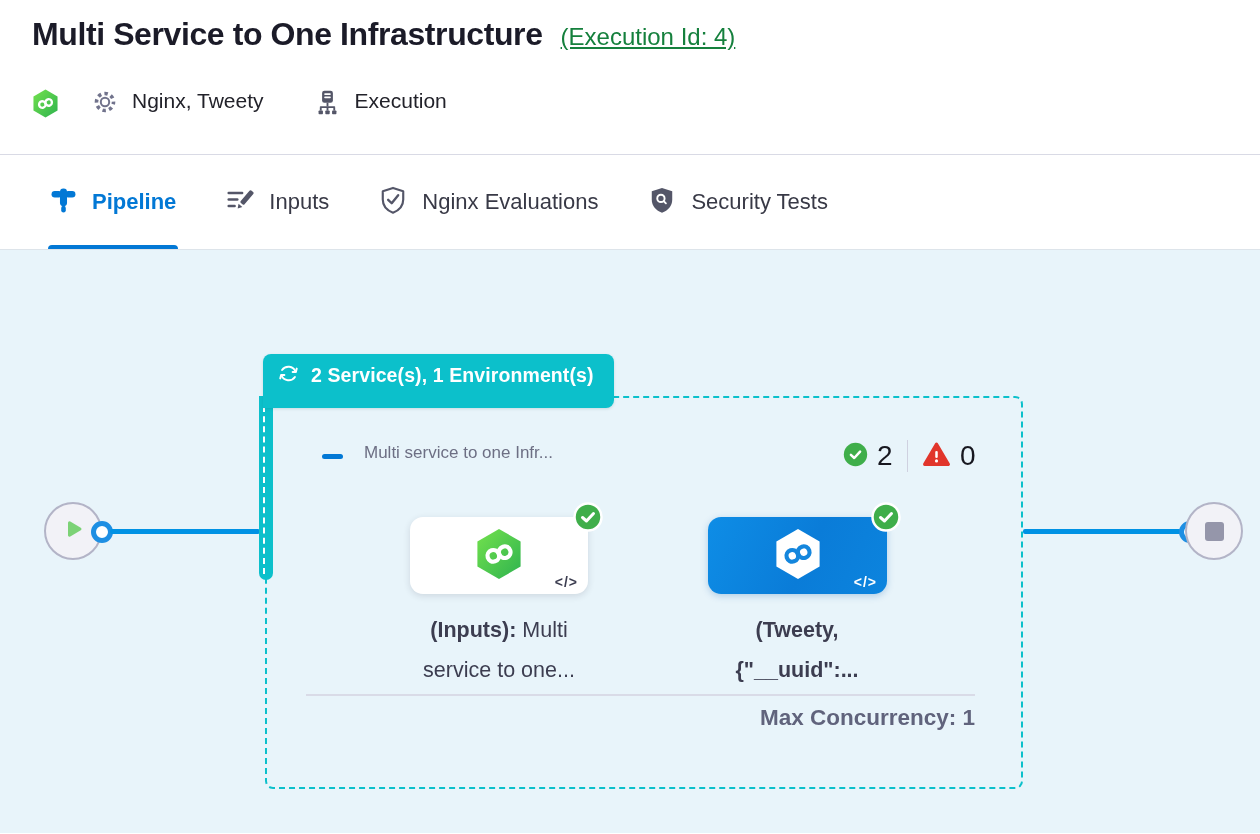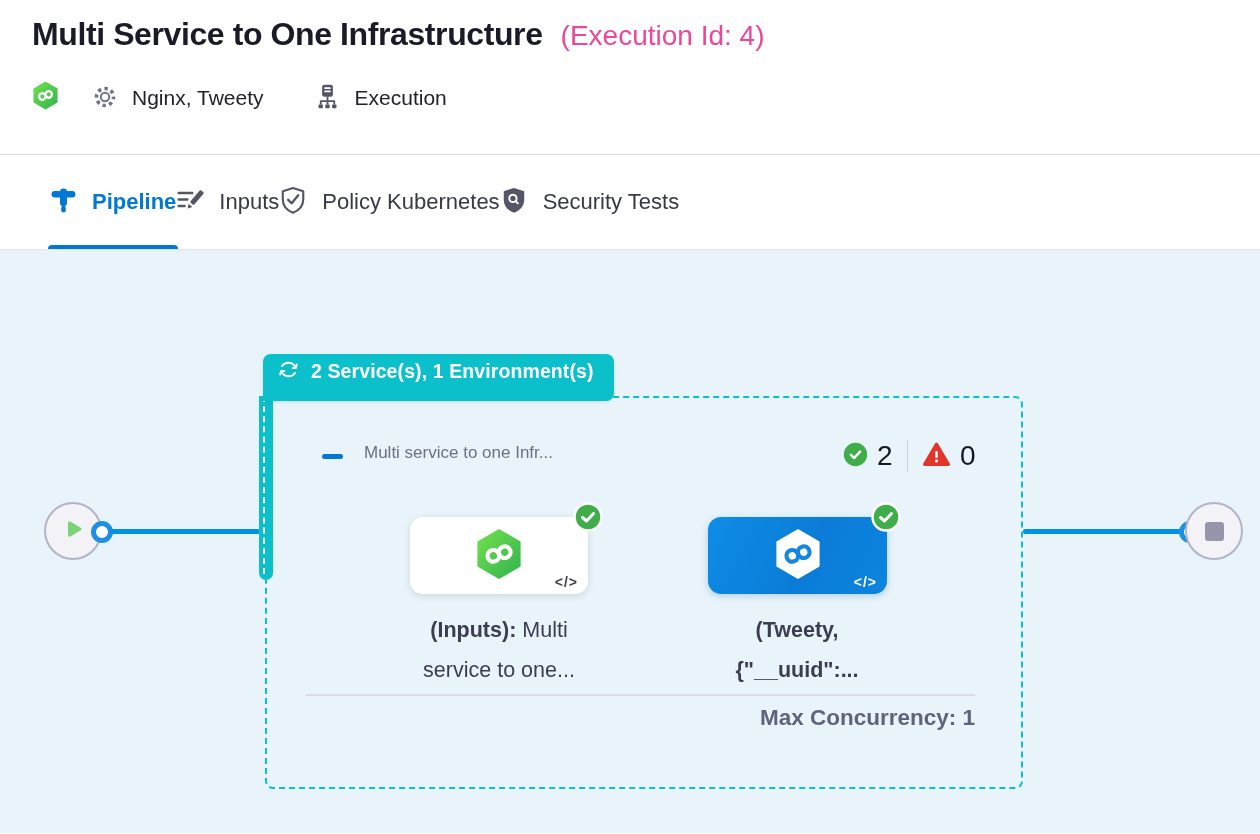--- a/index.html
+++ b/index.html
@@ -4,31 +4,31 @@
 <style>
   * { margin:0; padding:0; box-sizing:border-box; }
   html,body { background:#fff; }
   body { font-family:"Liberation Sans","DejaVu Sans",sans-serif; }
   .app { position:relative; width:1260px; height:834px; background:#fff; overflow:hidden; }
 
   
   .header { height:155px; border-bottom:1px solid #d9dae5; padding:16px 32px 0; }
   .title-row { display:flex; align-items:baseline; gap:18px; }
   .page-title { font-size:32px; font-weight:700; color:#1b1b28; letter-spacing:-0.4px; }
-  .exec-id { font-size:28px; color:#ec4899; }
-  .meta-row { margin-top:28px; display:flex; align-items:flex-end; }
+  .exec-id { font-size:24px; color:#15803d;text-decoration:underline; }
+  .meta-row { margin-top:36px; display:flex; align-items:flex-start; }
   .meta-row .svgicon { display:inline-flex; }
   .meta-text { font-size:21px; color:#22222a; font-weight:500; }
   .m-logo { margin-right:33px; }
   .m-gear { margin-right:14px; }
   .m-sep  { width:50px; }
   .m-infra{ margin-right:14px; }
 
   
-  .tab-bar { height:95px; background:#fff; border-bottom:1px solid #dde4ea; display:flex; align-items:stretch; padding-left:50px; }
+  .tab-bar { height:95px; background:#fff; border-bottom:1px solid #dde4ea; display:flex; align-items:stretch; padding-left:50px; gap:50px; }
   .tab { display:flex; align-items:center; gap:15px; position:relative; cursor:pointer; }
   .tab-label { font-size:22px; color:#383946; font-weight:500; }
   .tab.active .tab-label { color:#0278d5; font-weight:700; }
   .tab.active::after { content:""; position:absolute; left:-2px; right:-2px; bottom:0; height:4px; background:#0278d5; border-radius:4px 4px 0 0; }
 
   
   .canvas { position:relative; width:1260px; height:583px; background:#e8f4fa; }
 
   .start-node,.stop-node { position:absolute; width:58px; height:58px; border-radius:50%; background:#f2f2f7; border:2px solid #b3b4c7; display:flex; align-items:center; justify-content:center; cursor:pointer; }
   .start-node { left:44px; top:252px; }
@@ -40,21 +40,21 @@
   .edge-right { left:1023px; width:158px; }
   .ring { position:absolute; width:22px; height:22px; border-radius:50%; background:#fff; border:5px solid #1e8fe3; top:271px; }
   .ring-left  { left:91px; }
   .ring-right { left:1179px; }
 
   .loop-tail { position:absolute; left:259px; top:146px; width:14px; height:184px; background:#0cc0cb; border-radius:0 0 7px 7px; z-index:3; }
   .loop-tail::after { content:""; position:absolute; left:4px; top:0; bottom:6px; border-left:2px dashed #fff; }
 
   .stage-box { position:absolute; left:265px; top:146px; width:758px; height:393px; border:2.5px dashed #0cc0cb; border-radius:8px; z-index:1; }
 
-  .loop-badge { position:absolute; left:263px; top:104px; height:47px; display:flex; align-items:center; gap:10px; padding:0 20px 12px 13px; background:#0cc0cb; border-radius:8px 8px 8px 0; z-index:4; cursor:pointer; box-shadow:0 1px 3px rgba(10,80,90,.15); }
+  .loop-badge { position:absolute; left:263px; top:104px; height:54px; display:flex; align-items:center; gap:10px; padding:0 20px 12px 13px; background:#0cc0cb; border-radius:8px 8px 8px 0; z-index:4; cursor:pointer; box-shadow:0 1px 3px rgba(10,80,90,.15); }
   .loop-badge-label { color:#fff; font-size:19.5px; font-weight:600; letter-spacing:.1px; }
 
   .minus-btn { position:absolute; left:322px; top:204px; width:21px; height:5px; border-radius:2.5px; background:#0278d5; z-index:4; cursor:pointer; }
   .stage-title { position:absolute; left:364px; top:193px; font-size:17px; color:#6d6f84; z-index:4; cursor:pointer; }
 
   .counters { position:absolute; left:843px; top:190px; display:flex; align-items:center; gap:9px; z-index:4; }
   .count-num { font-size:28px; color:#17171f; font-weight:500; }
   .count-sep { width:1.5px; height:32px; background:#cfd1e0; margin:0 5px; }
 
   .svc-card { position:absolute; top:267px; width:178px; height:77px; border-radius:13px; z-index:4; cursor:pointer; display:flex; align-items:center; justify-content:center; }
@@ -157,21 +157,21 @@
       </span>
       <span class="tab-label">Inputs</span>
     </div>
     <div class="tab">
       <span class="svgicon">
         <svg width="28" height="28" viewBox="0 0 26 26" fill="none" stroke="#545668">
           <path d="M13 1.8 L22.5 4.8 V12.5 C22.5 18.8 18.6 22.6 13 24.8 C7.4 22.6 3.5 18.8 3.5 12.5 V4.8 Z" stroke-width="2" stroke-linejoin="round"></path>
           <polyline points="8.5,12.8 11.8,16 17.8,8.6" stroke-width="2.2" stroke-linecap="round" stroke-linejoin="round"></polyline>
         </svg>
       </span>
-      <span class="tab-label">Policy Kubernetes</span>
+      <span class="tab-label">Nginx Evaluations</span>
     </div>
     <div class="tab">
       <span class="svgicon">
         <svg width="28" height="28" viewBox="0 0 26 26">
           <path d="M13 1.8 L22.5 4.8 V12.5 C22.5 18.8 18.6 22.6 13 24.8 C7.4 22.6 3.5 18.8 3.5 12.5 V4.8 Z" fill="#545668"></path>
           <circle cx="12" cy="11.5" r="3.4" fill="none" stroke="#fff" stroke-width="1.8"></circle>
           <line x1="14.6" y1="14.1" x2="16.6" y2="16.1" stroke="#fff" stroke-width="1.8" stroke-linecap="round"></line>
         </svg>
       </span>
       <span class="tab-label">Security Tests</span>

